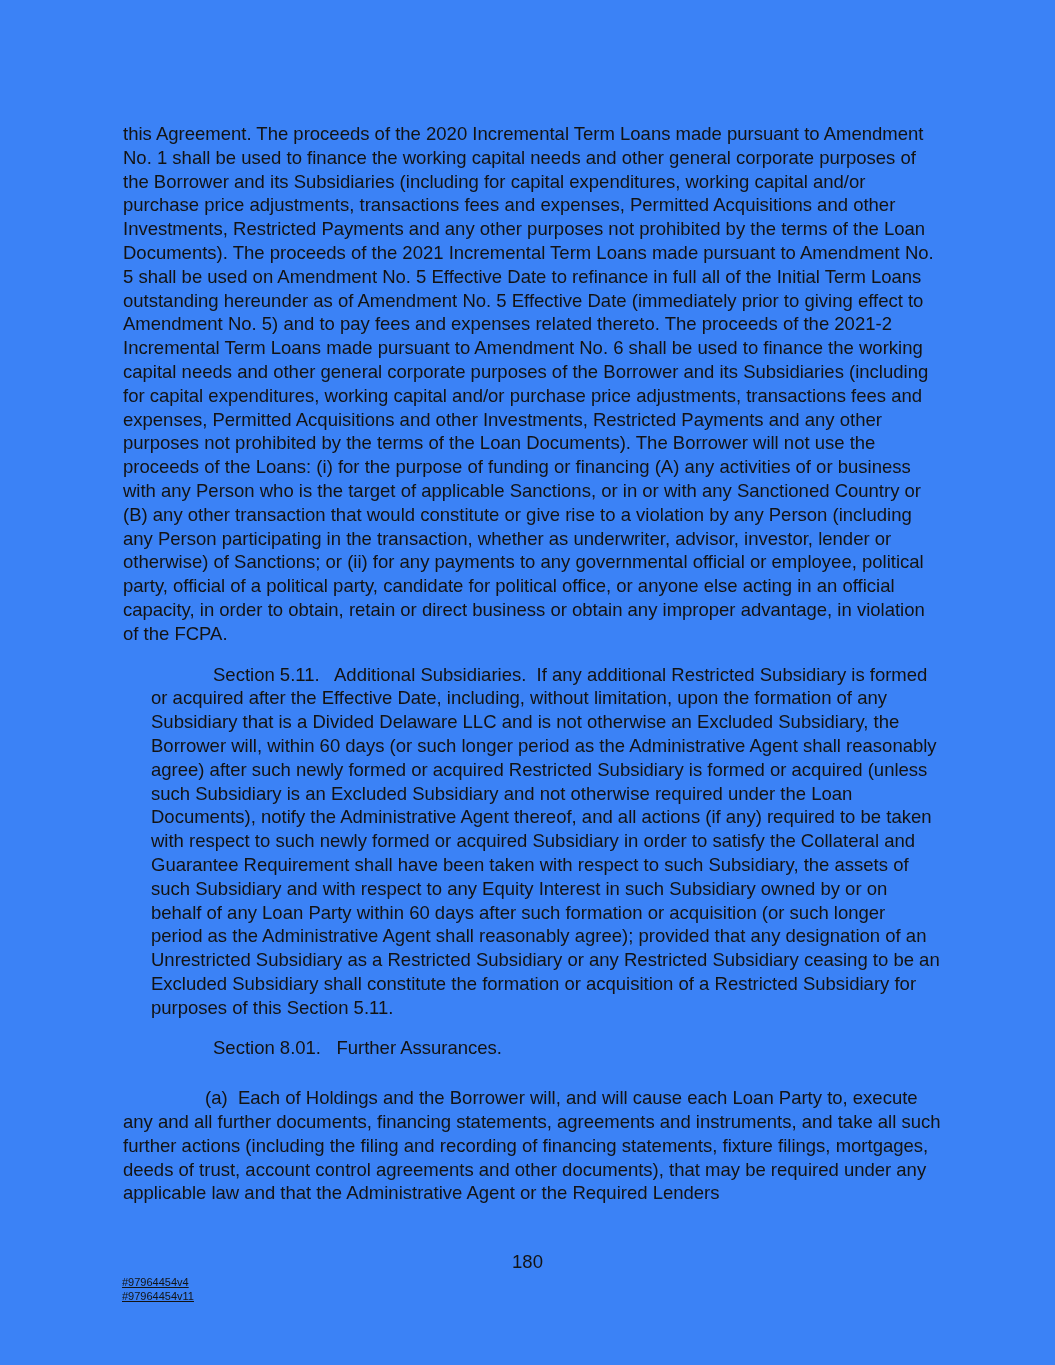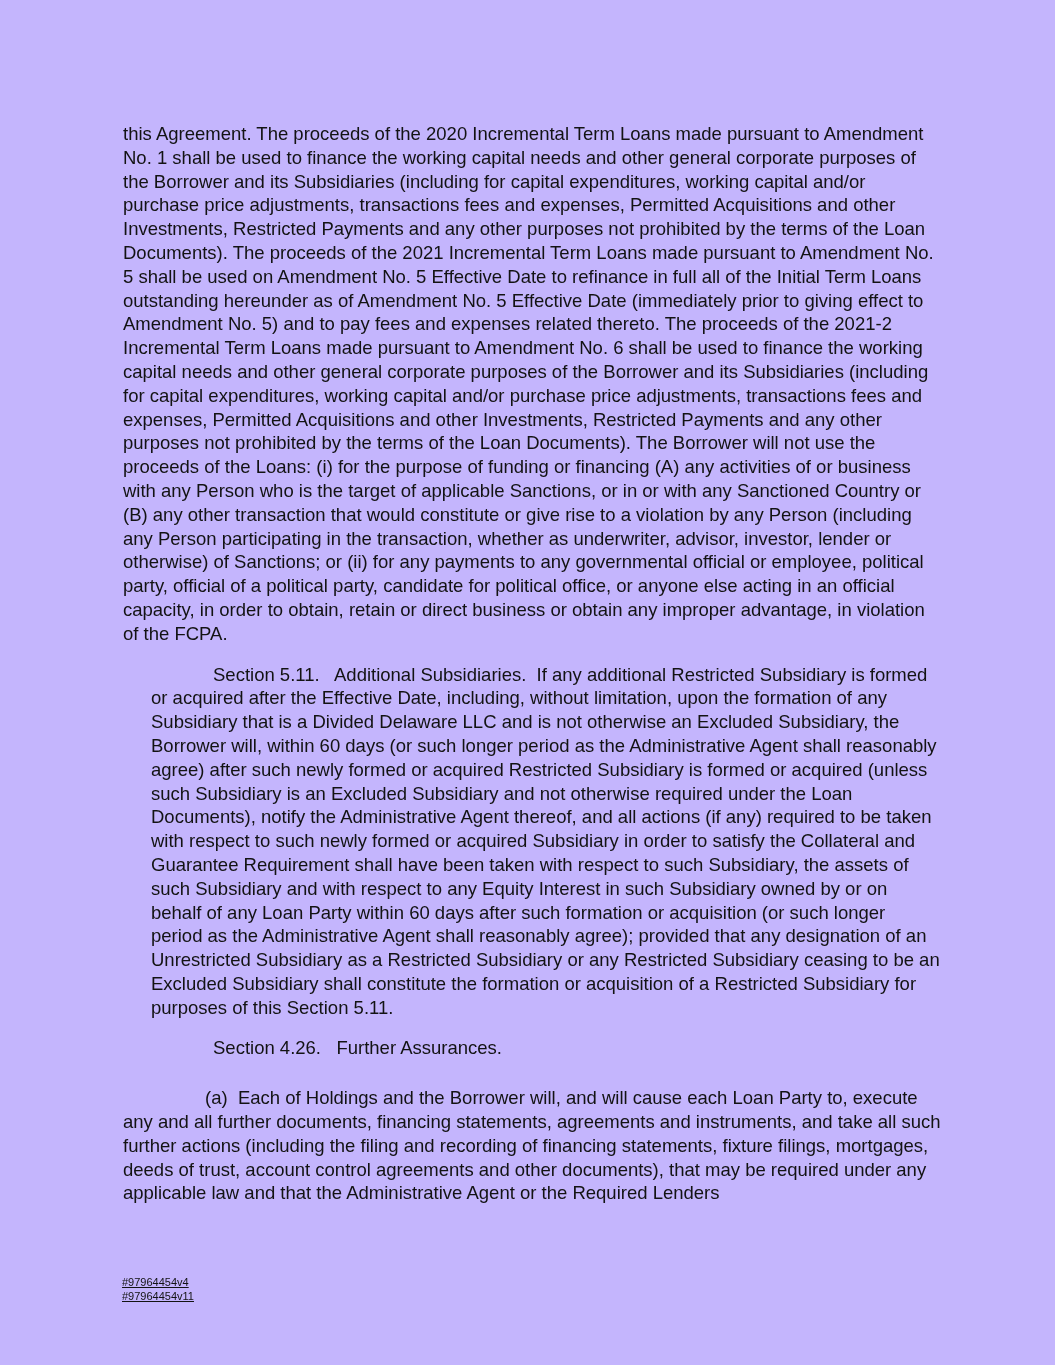--- a/index.html
+++ b/index.html
@@ -4,21 +4,21 @@
 <style>
   html, body {
     margin: 0;
     padding: 0;
     background: #ffffff;
   }
   .page {
     position: relative;
     width: 1055px;
     height: 1365px;
-    background: #c4b5fd;
+    background: #3b82f6;
     color: #131313;
     font-family: "Liberation Sans", sans-serif;
     overflow: hidden;
   }
   .body-text {
     position: absolute;
     left: 123px;
     top: 122px;
     width: 818px;
     font-size: 18.5px;
@@ -61,24 +61,25 @@
 </head>
 <body>
 
 <div class="page">
 
   <div class="body-text">
     <p class="para">this Agreement. The proceeds of the 2020 Incremental Term Loans made pursuant to Amendment No. 1 shall be used to finance the working capital needs and other general corporate purposes of the Borrower and its Subsidiaries (including for capital expenditures, working capital and/or purchase price adjustments, transactions fees and expenses, Permitted Acquisitions and other Investments, Restricted Payments and any other purposes not prohibited by the terms of the Loan Documents). The proceeds of the 2021 Incremental Term Loans made pursuant to Amendment No. 5 shall be used on Amendment No. 5 Effective Date to refinance in full all of the Initial Term Loans outstanding hereunder as of Amendment No. 5 Effective Date (immediately prior to giving effect to Amendment No. 5) and to pay fees and expenses related thereto. The proceeds of the 2021-2 Incremental Term Loans made pursuant to Amendment No. 6 shall be used to finance the working capital needs and other general corporate purposes of the Borrower and its Subsidiaries (including for capital expenditures, working capital and/or purchase price adjustments, transactions fees and expenses, Permitted Acquisitions and other Investments, Restricted Payments and any other purposes not prohibited by the terms of the Loan Documents). The Borrower will not use the proceeds of the Loans: (i) for the purpose of funding or financing (A) any activities of or business with any Person who is the target of applicable Sanctions, or in or with any Sanctioned Country or (B) any other transaction that would constitute or give rise to a violation by any Person (including any Person participating in the transaction, whether as underwriter, advisor, investor, lender or otherwise) of Sanctions; or (ii) for any payments to any governmental official or employee, political party, official of a political party, candidate for political office, or anyone else acting in an official capacity, in order to obtain, retain or direct business or obtain any improper advantage, in violation of the FCPA.</p>
 
     <p class="para section-indent">Section 5.11.   Additional Subsidiaries.  If any additional Restricted Subsidiary is formed or acquired after the Effective Date, including, without limitation, upon the formation of any Subsidiary that is a Divided Delaware LLC and is not otherwise an Excluded Subsidiary, the Borrower will, within 60 days (or such longer period as the Administrative Agent shall reasonably agree) after such newly formed or acquired Restricted Subsidiary is formed or acquired (unless such Subsidiary is an Excluded Subsidiary and not otherwise required under the Loan Documents), notify the Administrative Agent thereof, and all actions (if any) required to be taken with respect to such newly formed or acquired Subsidiary in order to satisfy the Collateral and Guarantee Requirement shall have been taken with respect to such Subsidiary, the assets of such Subsidiary and with respect to any Equity Interest in such Subsidiary owned by or on behalf of any Loan Party within 60 days after such formation or acquisition (or such longer period as the Administrative Agent shall reasonably agree); provided that any designation of an Unrestricted Subsidiary as a Restricted Subsidiary or any Restricted Subsidiary ceasing to be an Excluded Subsidiary shall constitute the formation or acquisition of a Restricted Subsidiary for purposes of this Section 5.11.</p>
 
-    <p class="para section-indent heading-gap">Section 4.26.   Further Assurances.</p>
+    <p class="para section-indent heading-gap">Section 8.01.   Further Assurances.</p>
 
     <p class="para clause-indent">(a)  Each of Holdings and the Borrower will, and will cause each Loan Party to, execute any and all further documents, financing statements, agreements and instruments, and take all such further actions (including the filing and recording of financing statements, fixture filings, mortgages, deeds of trust, account control agreements and other documents), that may be required under any applicable law and that the Administrative Agent or the Required Lenders</p>
   </div>
 
+  <div class="page-number">180</div>
 
   <div class="doc-ids">
     <div>#97964454v4</div>
     <div>#97964454v11</div>
   </div>
 
 </div>
 
 </body></html>

